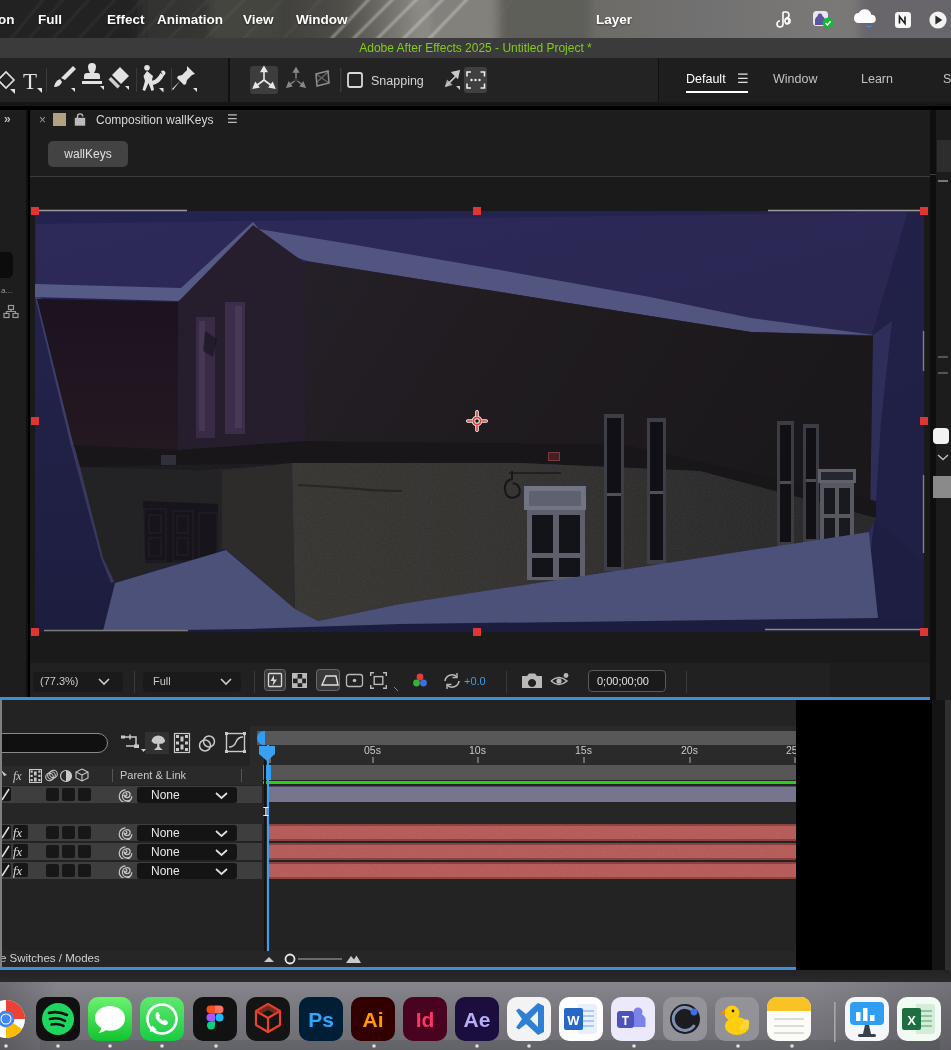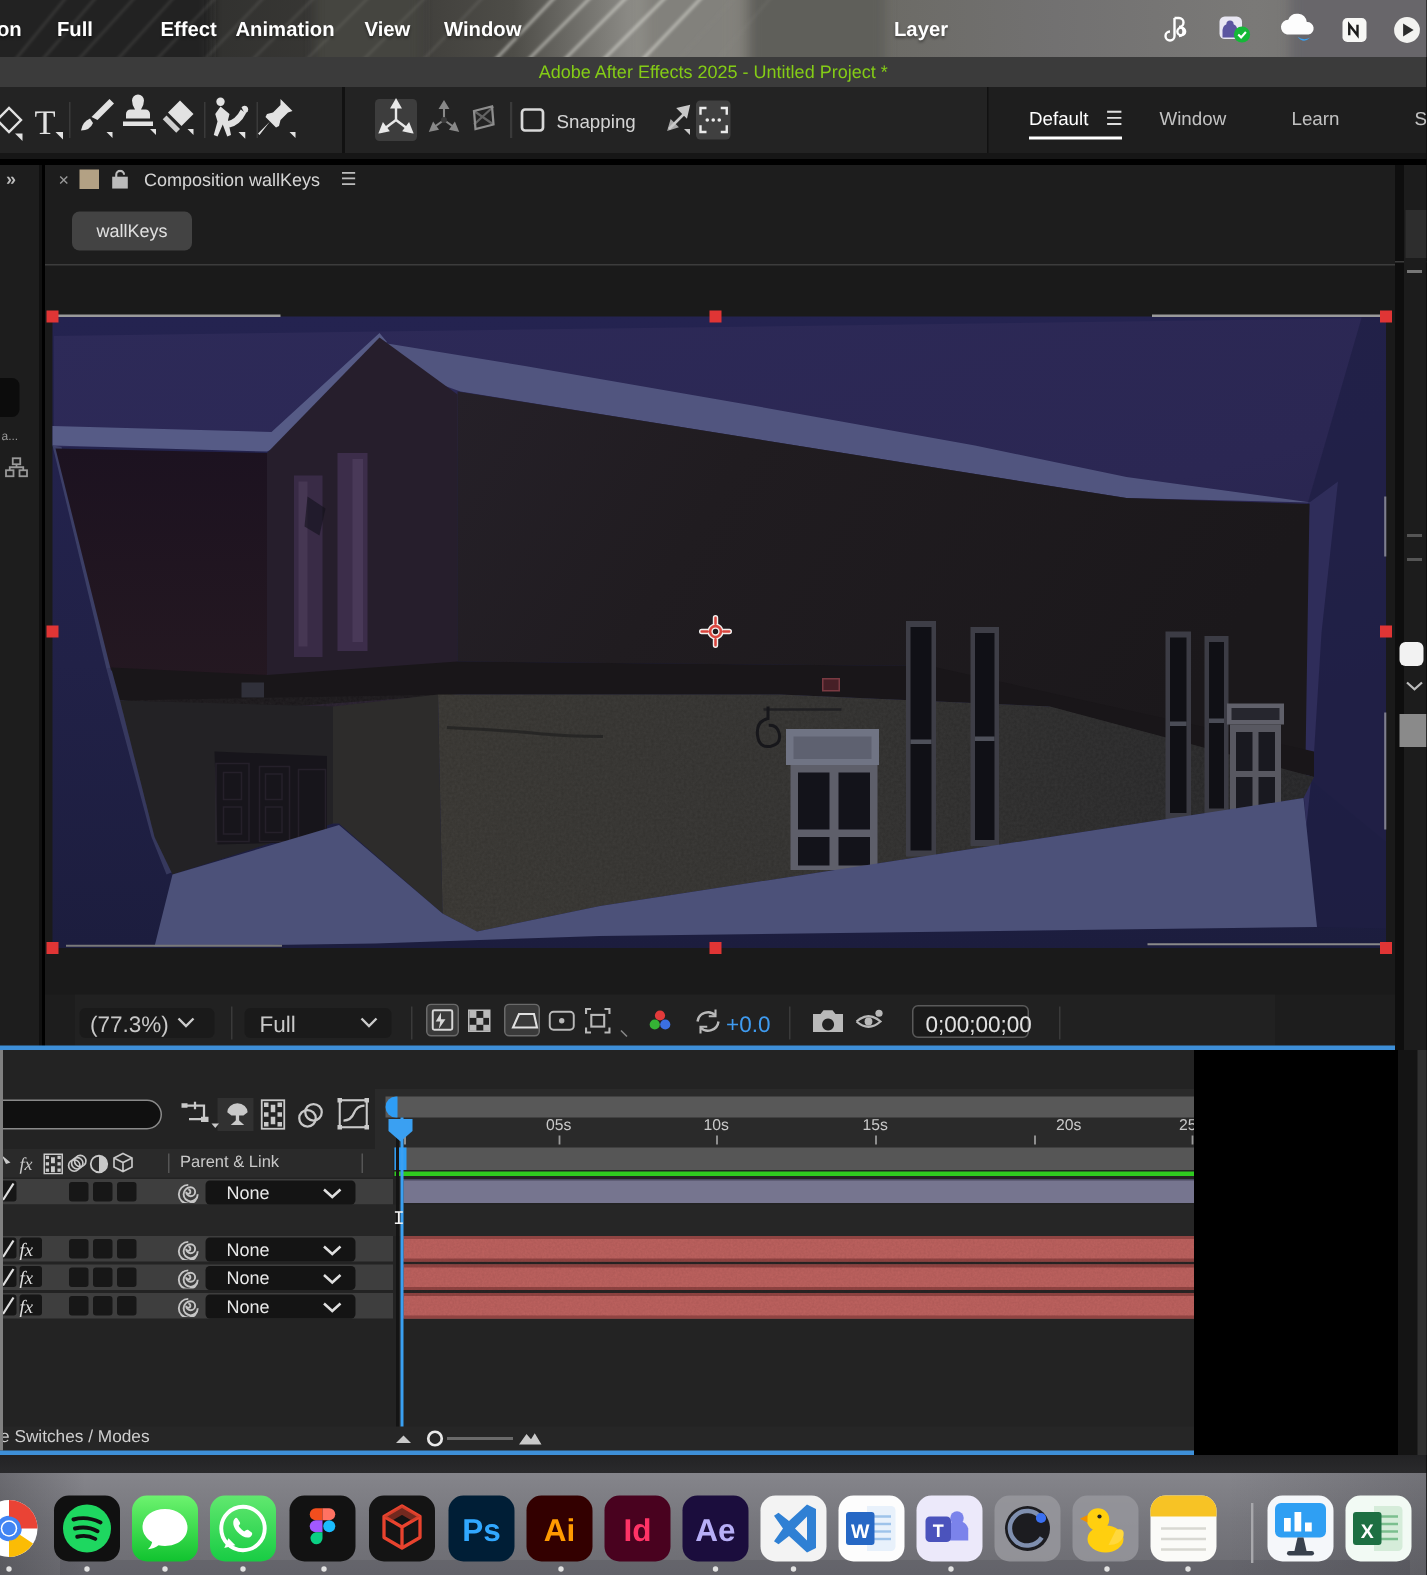--- a/index.html
+++ b/index.html
@@ -370,21 +370,21 @@
           <rect x="920" y="206" width="8" height="8"></rect>
         <rect x="31" y="416" width="8" height="8"></rect>
           <rect x="920" y="416" width="8" height="8"></rect>
         <rect x="31" y="627" width="8" height="8"></rect>
           <rect x="473" y="627" width="8" height="8"></rect>
           <rect x="920" y="627" width="8" height="8"></rect>
       </g>
     </svg>
   </div>
 
-  <div class="abs" id="compbar" style="left:0;top:553px;width:800px;height:34px;background:#212121;color:#c8c8c8;font-size:15px;margin-left:20px;">
+  <div class="abs" id="compbar" style="left:0;top:553px;width:800px;height:34px;background:#212121;color:#c8c8c8;font-size:11px;">
 
     <div class="abs" style="left:3px;top:9px;width:90px;height:20px;background:#1a1a1a;border-radius:4px;"></div>
     <span class="abs" style="left:10px;top:12px;">(77.3%)</span>
     <svg class="abs" style="left:68px;top:15px" width="12" height="8">
         <path d="M1 1 l5 5 5-5" stroke="#ccc" stroke-width="1.6" fill="none"></path>
       </svg>
     <div class="abs" style="left:104px;top:8px;width:1px;height:22px;background:#3a3a3a;"></div>
     <div class="abs" style="left:113px;top:9px;width:98px;height:20px;background:#1a1a1a;border-radius:4px;"></div>
     <span class="abs" style="left:123px;top:12px;">Full</span>
     <svg class="abs" style="left:190px;top:15px" width="12" height="8">
@@ -511,21 +511,21 @@
 
   <div class="abs" style="left:257px;top:31px;width:651px;height:14px;background:#585858;"></div>
   <div class="abs" style="left:257px;top:31px;width:8px;height:14px;background:#2e9df5;border-radius:7px 0 0 7px;"></div>
   <div class="abs" style="left:900px;top:31px;width:8px;height:14px;background:#2e9df5;border-radius:0 7px 7px 0;"></div>
 
   <div class="abs" style="left:0;top:44px;width:930px;height:18px;color:#c9c9c9;font-size:10.5px;">
     <span class="abs" style="left:263px;">0s</span>
       <span class="abs" style="left:364px;">05s</span>
     <span class="abs" style="left:469px;">10s</span>
       <span class="abs" style="left:575px;">15s</span>
-    <span class="abs" style="left:681px;margin-left:23px;">20s</span>
+    <span class="abs" style="left:681px;">20s</span>
       <span class="abs" style="left:786px;">25s</span>
     <span class="abs" style="left:891px;">30s</span>
   </div>
   <svg class="abs" style="left:0;top:56px" width="930" height="8">
     <g stroke="#9a9a9a" stroke-width="1.2">
       <line x1="270" y1="1" x2="270" y2="7"></line>
         <line x1="373" y1="1" x2="373" y2="7"></line>
       <line x1="478" y1="1" x2="478" y2="7"></line>
         <line x1="584" y1="1" x2="584" y2="7"></line>
       <line x1="690" y1="1" x2="690" y2="7"></line>

